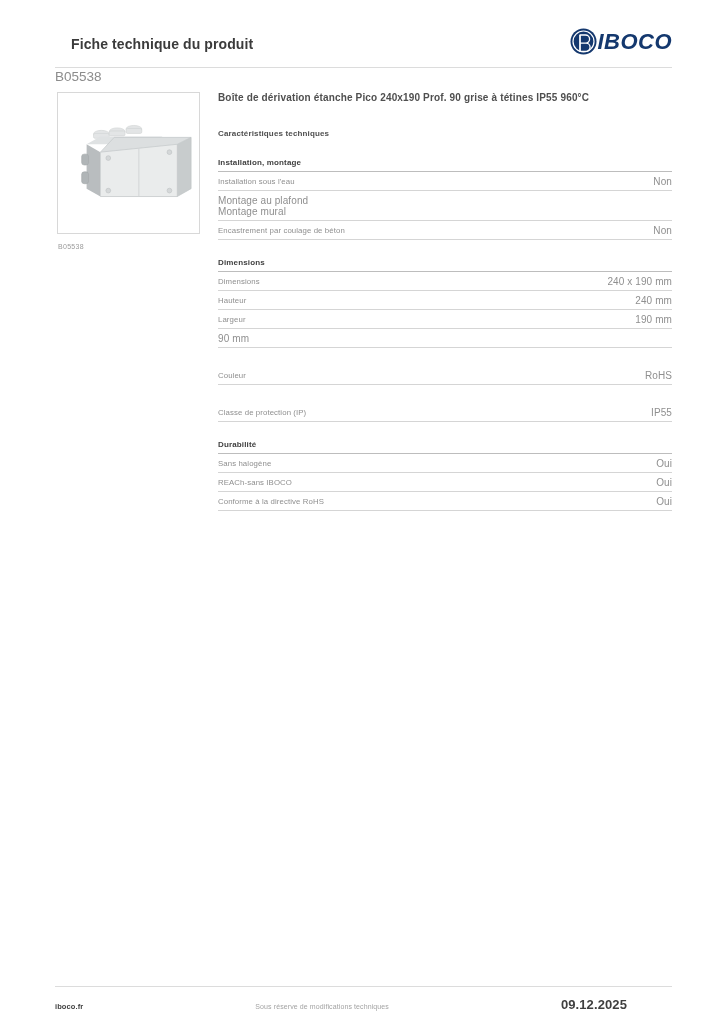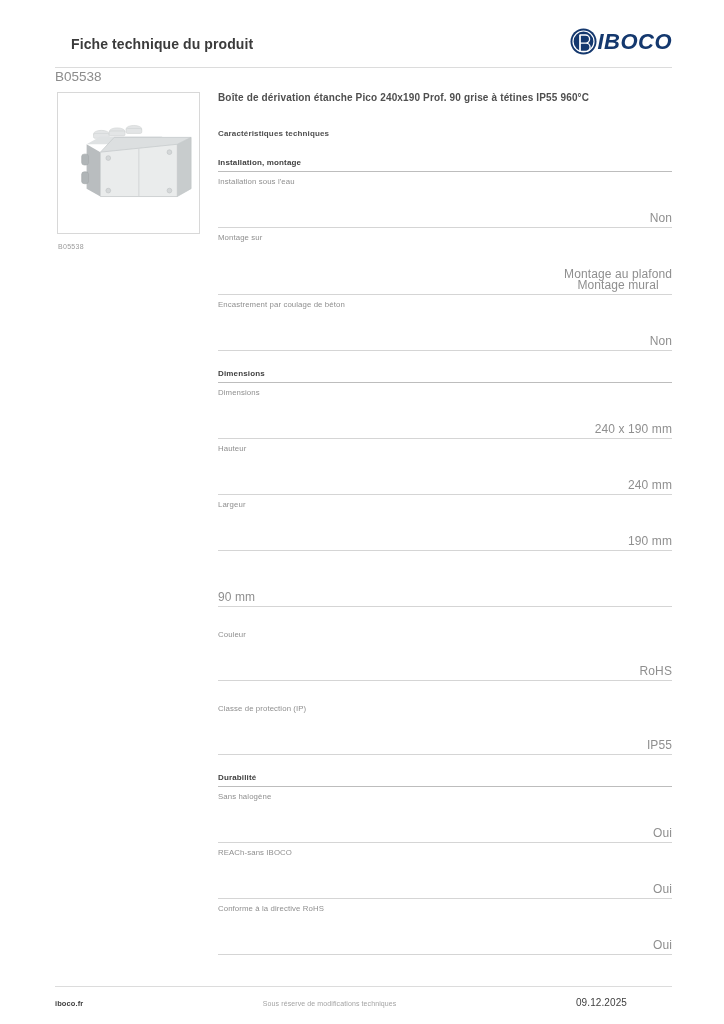--- a/index.html
+++ b/index.html
@@ -144,28 +144,27 @@
     min-height: 11px;
   }
   .spec-label {
     font-size: 7.8px;
     color: #8f8f8f;
     line-height: 11px;
     letter-spacing: .1px;
     flex: 1 1 auto;
   }
   .spec-value {
-    font-size: 12px;
+    font-size: 10px;
     color: #8f8f8f;
     line-height: 11px;
     letter-spacing: .1px;
-    text-align: center;
+    text-align: left;
     flex: 0 0 auto;
     white-space: pre-line;
-    margin-top: 37px;
   }
 
   
   .footer-rule {
     position: absolute;
     left: 55px;
     top: 986px;
     width: 617px;
     height: 1px;
     background: #dcdcdc;
@@ -186,22 +185,22 @@
     flex: 0 0 auto;
   }
   .footer-center {
     flex: 1 1 auto;
     text-align: center;
     font-size: 7px;
     color: #a3a3a3;
     letter-spacing: .1px;
   }
   .footer-right {
-    font-size: 10px;
-    font-weight: normal;
+    font-size: 13px;
+    font-weight: bold;
     color: #3f3f3f;
     letter-spacing: .1px;
     flex: 0 0 auto;
   }
 </style>
 </head>
 <body>
 
 <div class="page">
 
@@ -273,21 +272,20 @@
     <div class="product-name">Boîte de dérivation étanche Pico 240x190 Prof. 90 grise à tétines IP55 960°C</div>
     <div class="specs-heading">Caractéristiques techniques</div>
     <div id="spec-groups">
         <div class="spec-group">
           <div class="group-title">Installation, montage</div>
           <div class="spec-row">
             <div class="spec-label">Installation sous l'eau</div>
             <div class="spec-value">Non</div>
           </div>
           <div class="spec-row">
-            <div class="spec-label">Montage sur</div>
             <div class="spec-value">Montage au plafond
 Montage mural</div>
           </div>
           <div class="spec-row">
             <div class="spec-label">Encastrement par coulage de béton</div>
             <div class="spec-value">Non</div>
           </div>
         </div>
         <div class="spec-group">
           <div class="group-title">Dimensions</div>

